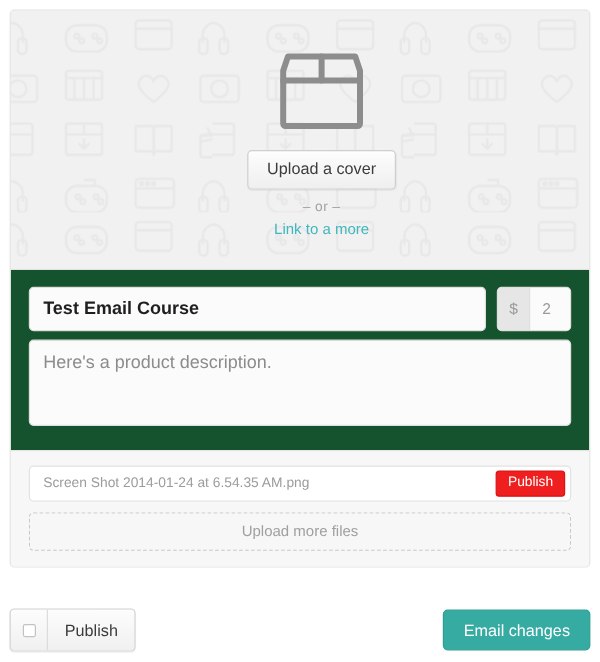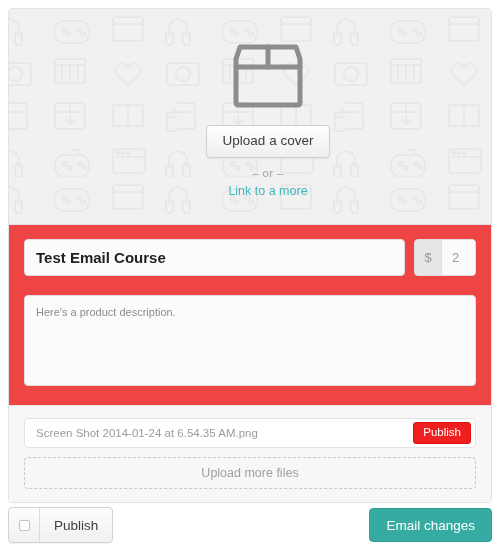--- a/index.html
+++ b/index.html
@@ -80,21 +80,21 @@
   .cover-link {
     margin-top: 5px;
     font-size: 12.5px;
     color: #3fb7bd;
     text-decoration: none;
     cursor: pointer;
   }
 
   
   .form-section {
-    background: #ef4444;
+    background: #14532d;
     padding: 14px 15px 15px;
   }
   .row-top {
     display: flex;
     align-items: flex-start;
   }
   .title-input {
     flex: 1 1 auto;
     height: 37px;
     box-sizing: border-box;
@@ -137,29 +137,29 @@
     background: #fbfbfb;
     text-align: center;
     font-size: 13px;
     color: #9a9a9a;
     font-family: "Liberation Sans", sans-serif;
     min-width: 0;
     padding: 0 6px 0 0;
   }
 
   .desc-area {
-    margin-top: 19px;
+    margin-top: 7px;
     width: 100%;
-    height: 91px;
+    height: 72px;
     box-sizing: border-box;
     border: 1px solid #dedede;
     border-radius: 4px;
     background: #fbfbfb;
     padding: 9px 11px;
-    font-size: 11px;
+    font-size: 15px;
     color: #8c8c8c;
     font-family: "Liberation Sans", sans-serif;
     resize: none;
     outline: none;
     line-height: 1.35;
   }
 
   
   .files-section {
     background: #f7f7f7;

